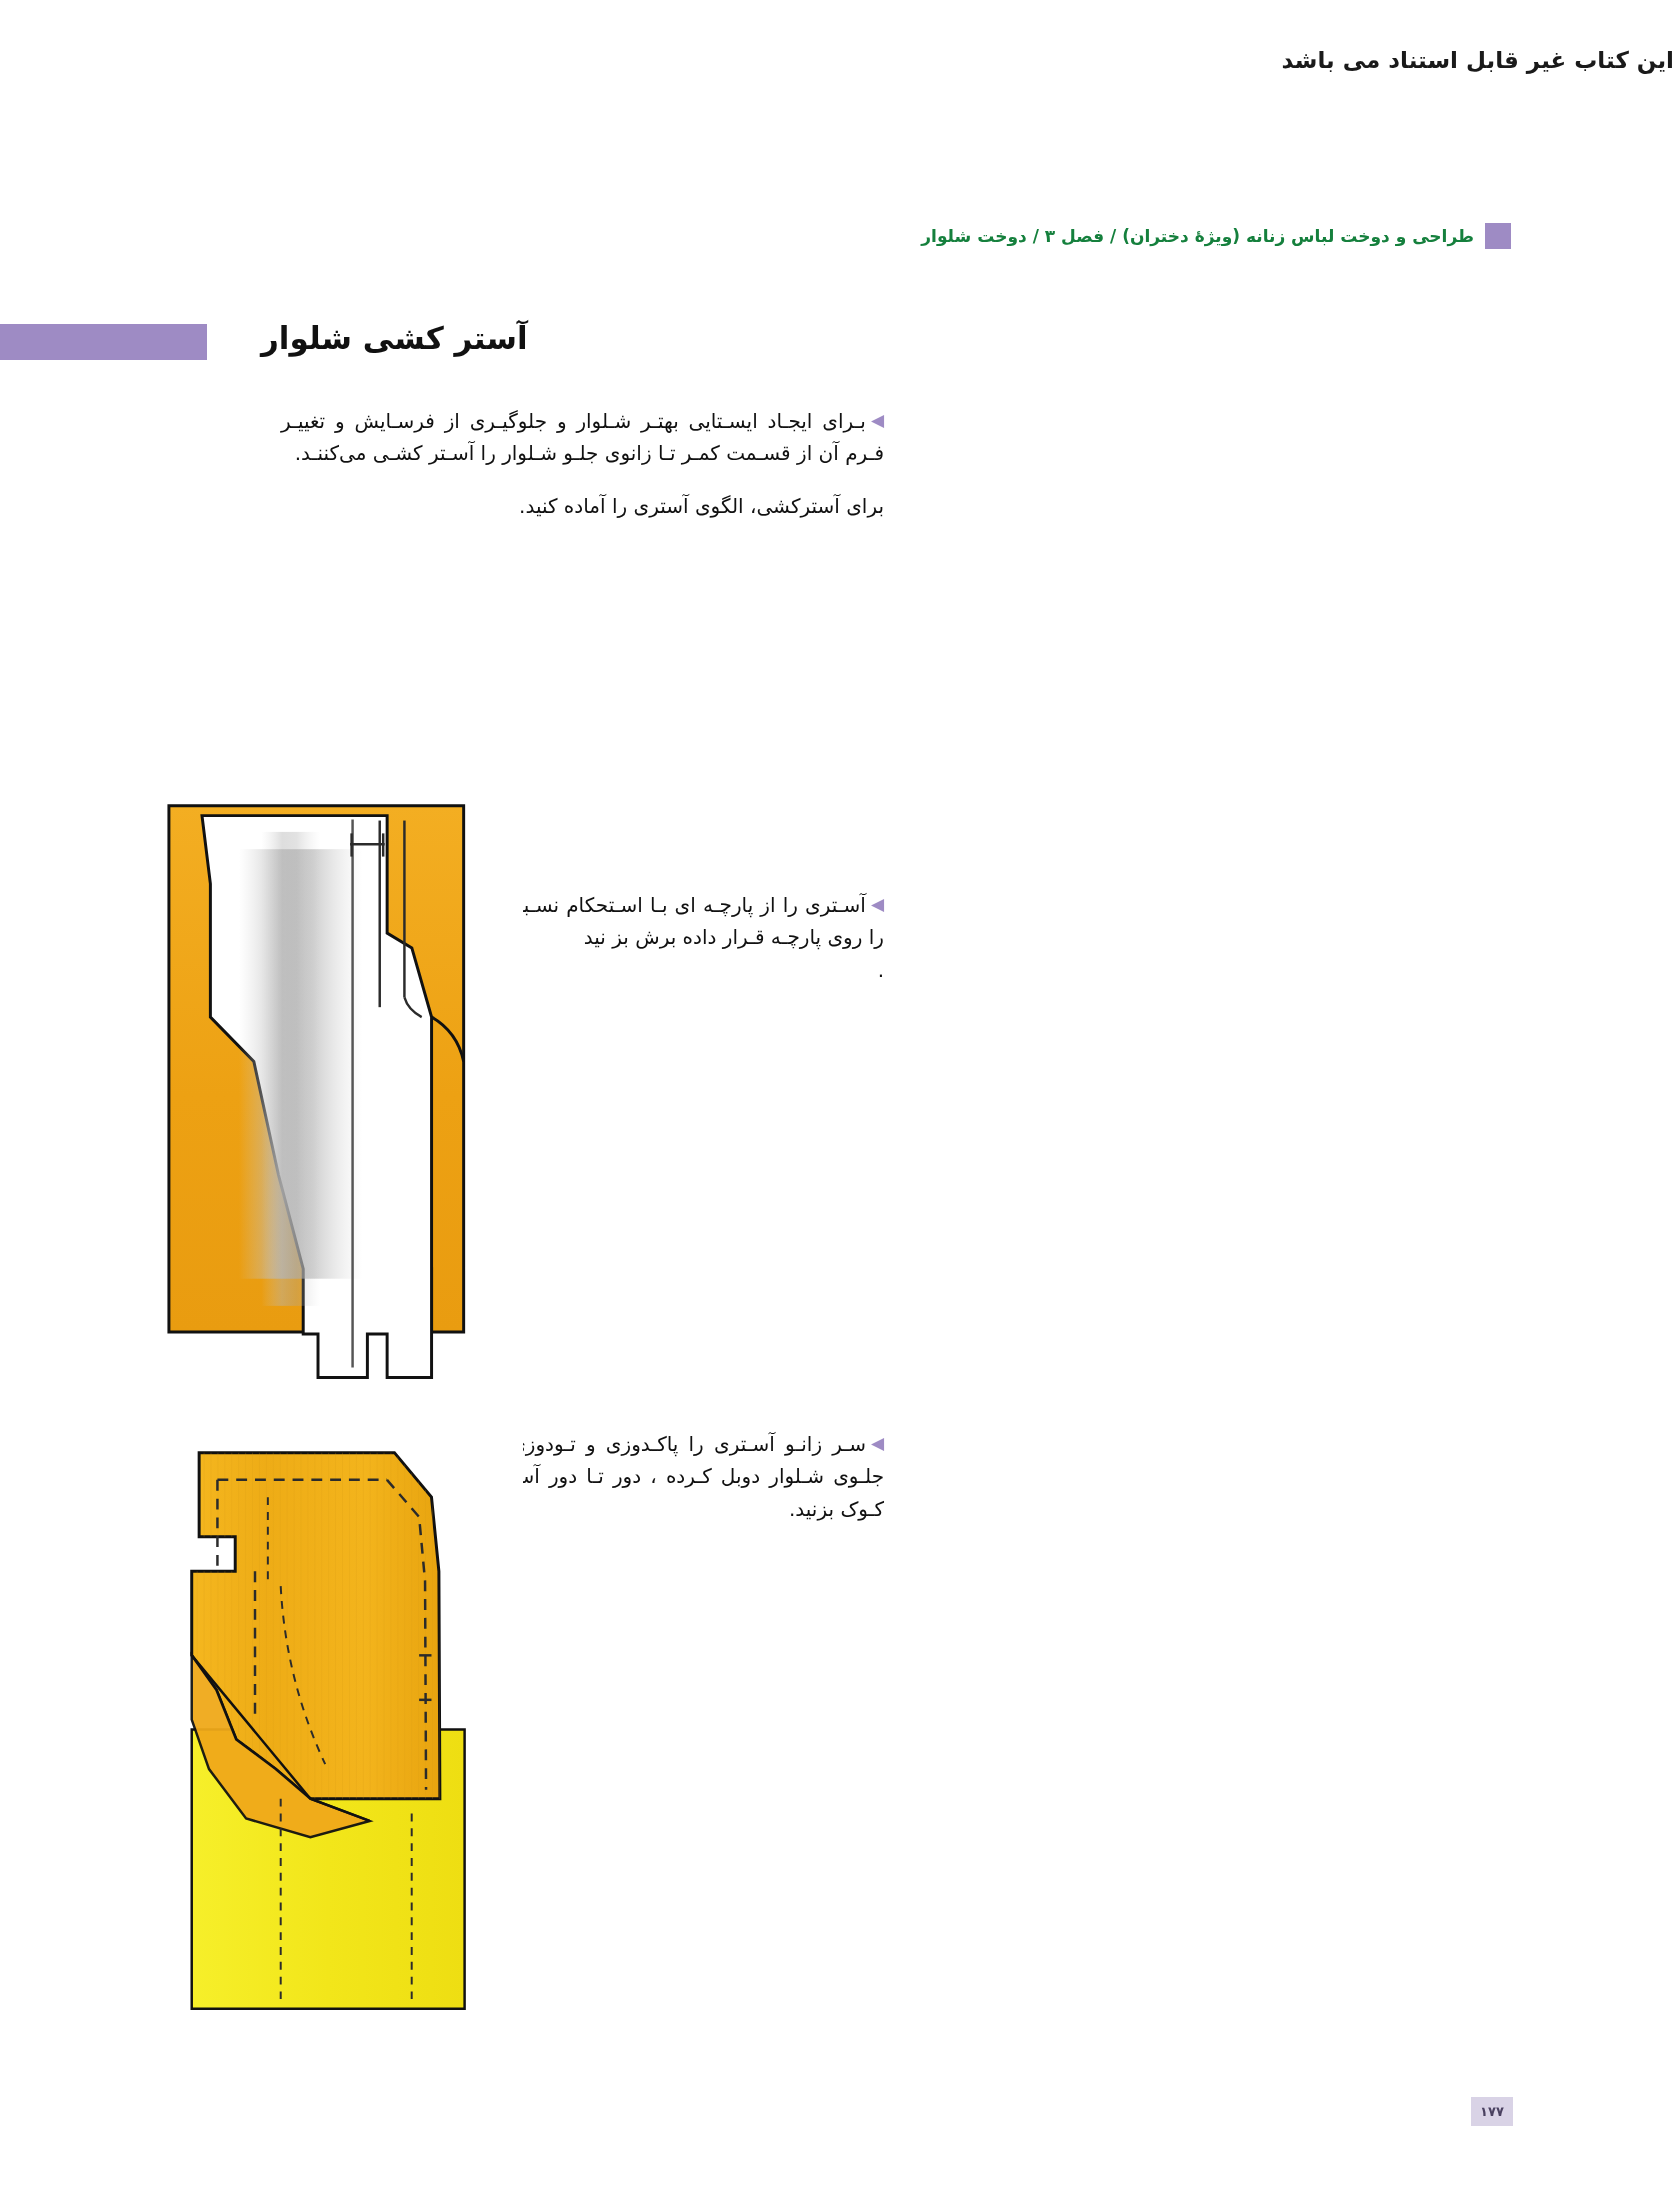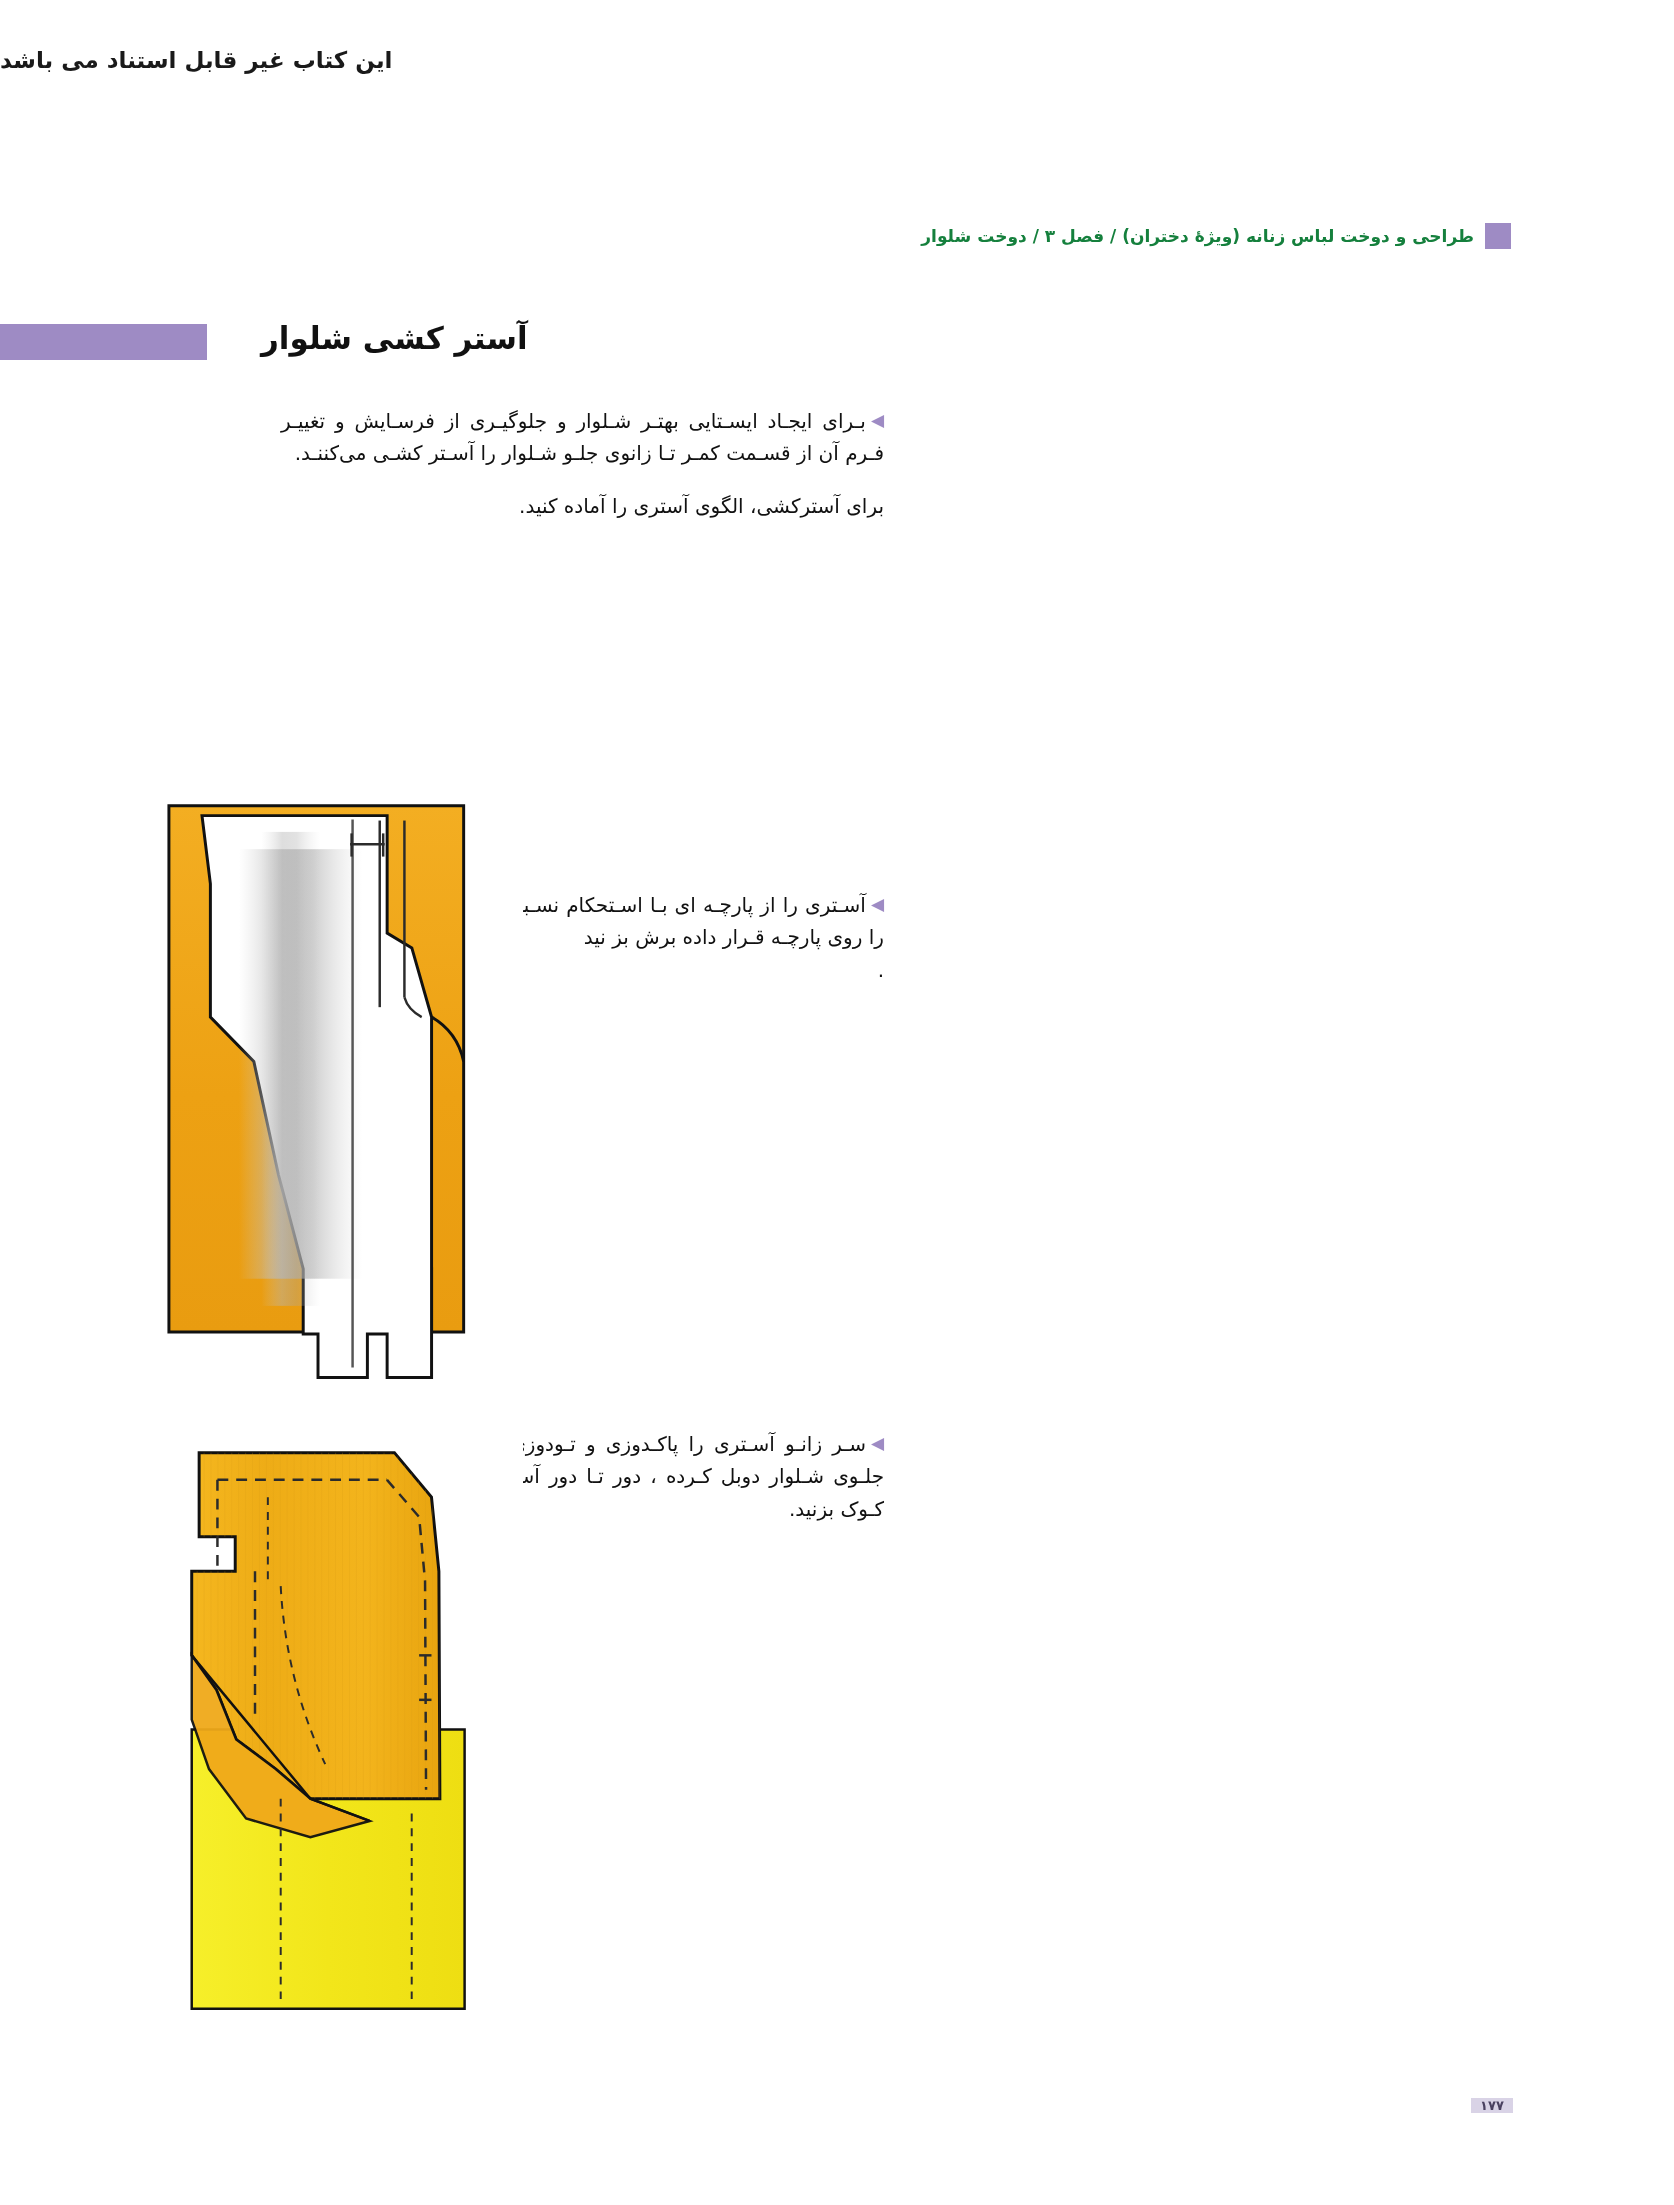--- a/index.html
+++ b/index.html
@@ -19,21 +19,21 @@
     overflow: hidden;
     box-sizing: border-box;
   }
 
   
   .watermark {
     position: absolute;
     top: 47px;
     left: 0;
     width: 100%;
-    text-align: left;
+    text-align: right;
     font-size: 23px;
     font-weight: 700;
     color: #1a1a1a;
     letter-spacing: 0;
   }
 
   
   .runhead {
     position: absolute;
     top: 223px;
@@ -133,24 +133,24 @@
     top: 1423px;
     right: 1151px;
     width: 361px;
     height: 613px;
   }
   .figure svg { display: block; width: 100%; height: 100%; }
 
   
   .folio {
     position: absolute;
-    bottom: 92px;
+    bottom: 79px;
     right: 161px;
     width: 42px;
-    height: 15px;
+    height: 29px;
     background: #d9d3e6;
     display: flex;
     align-items: center;
     justify-content: center;
     font-size: 13px;
     font-weight: 700;
     color: #4a4160;
   }
 </style>
 </head>

